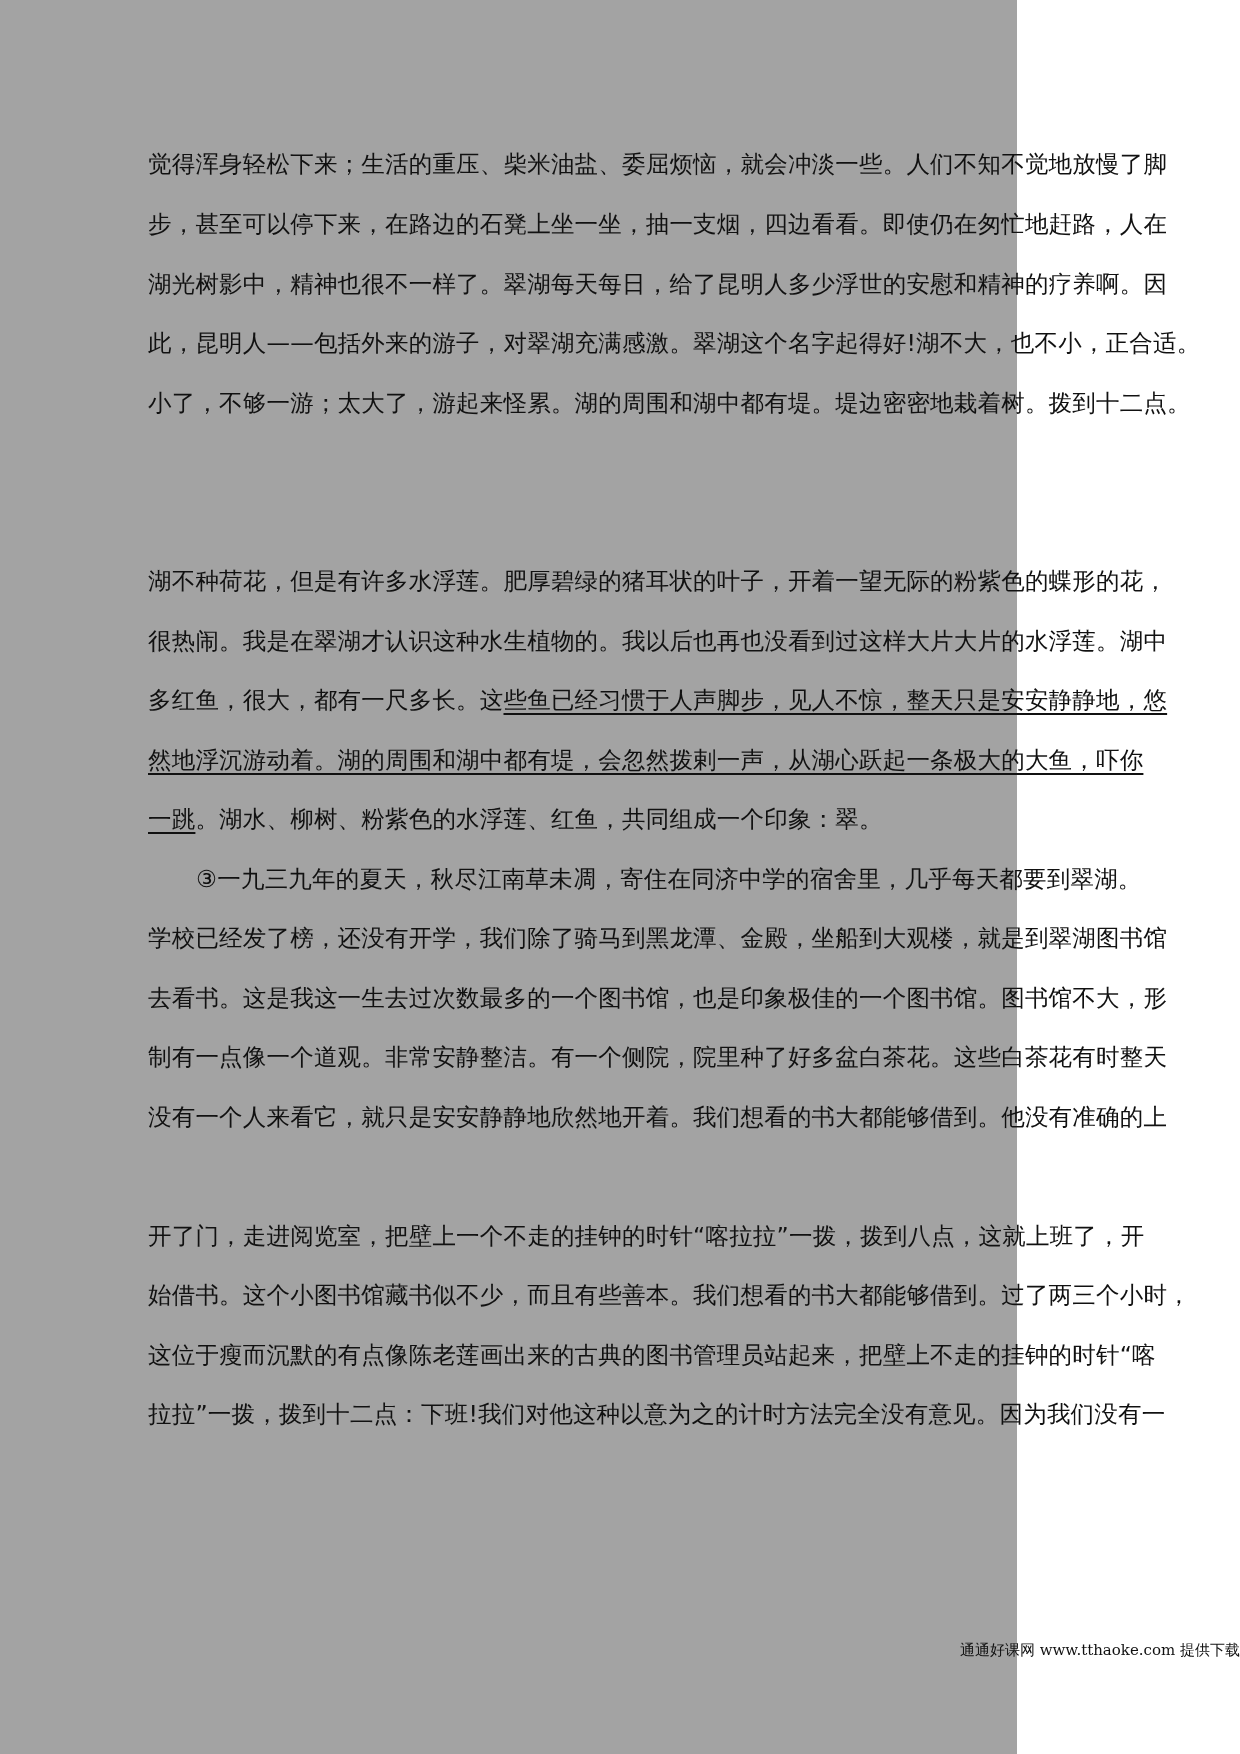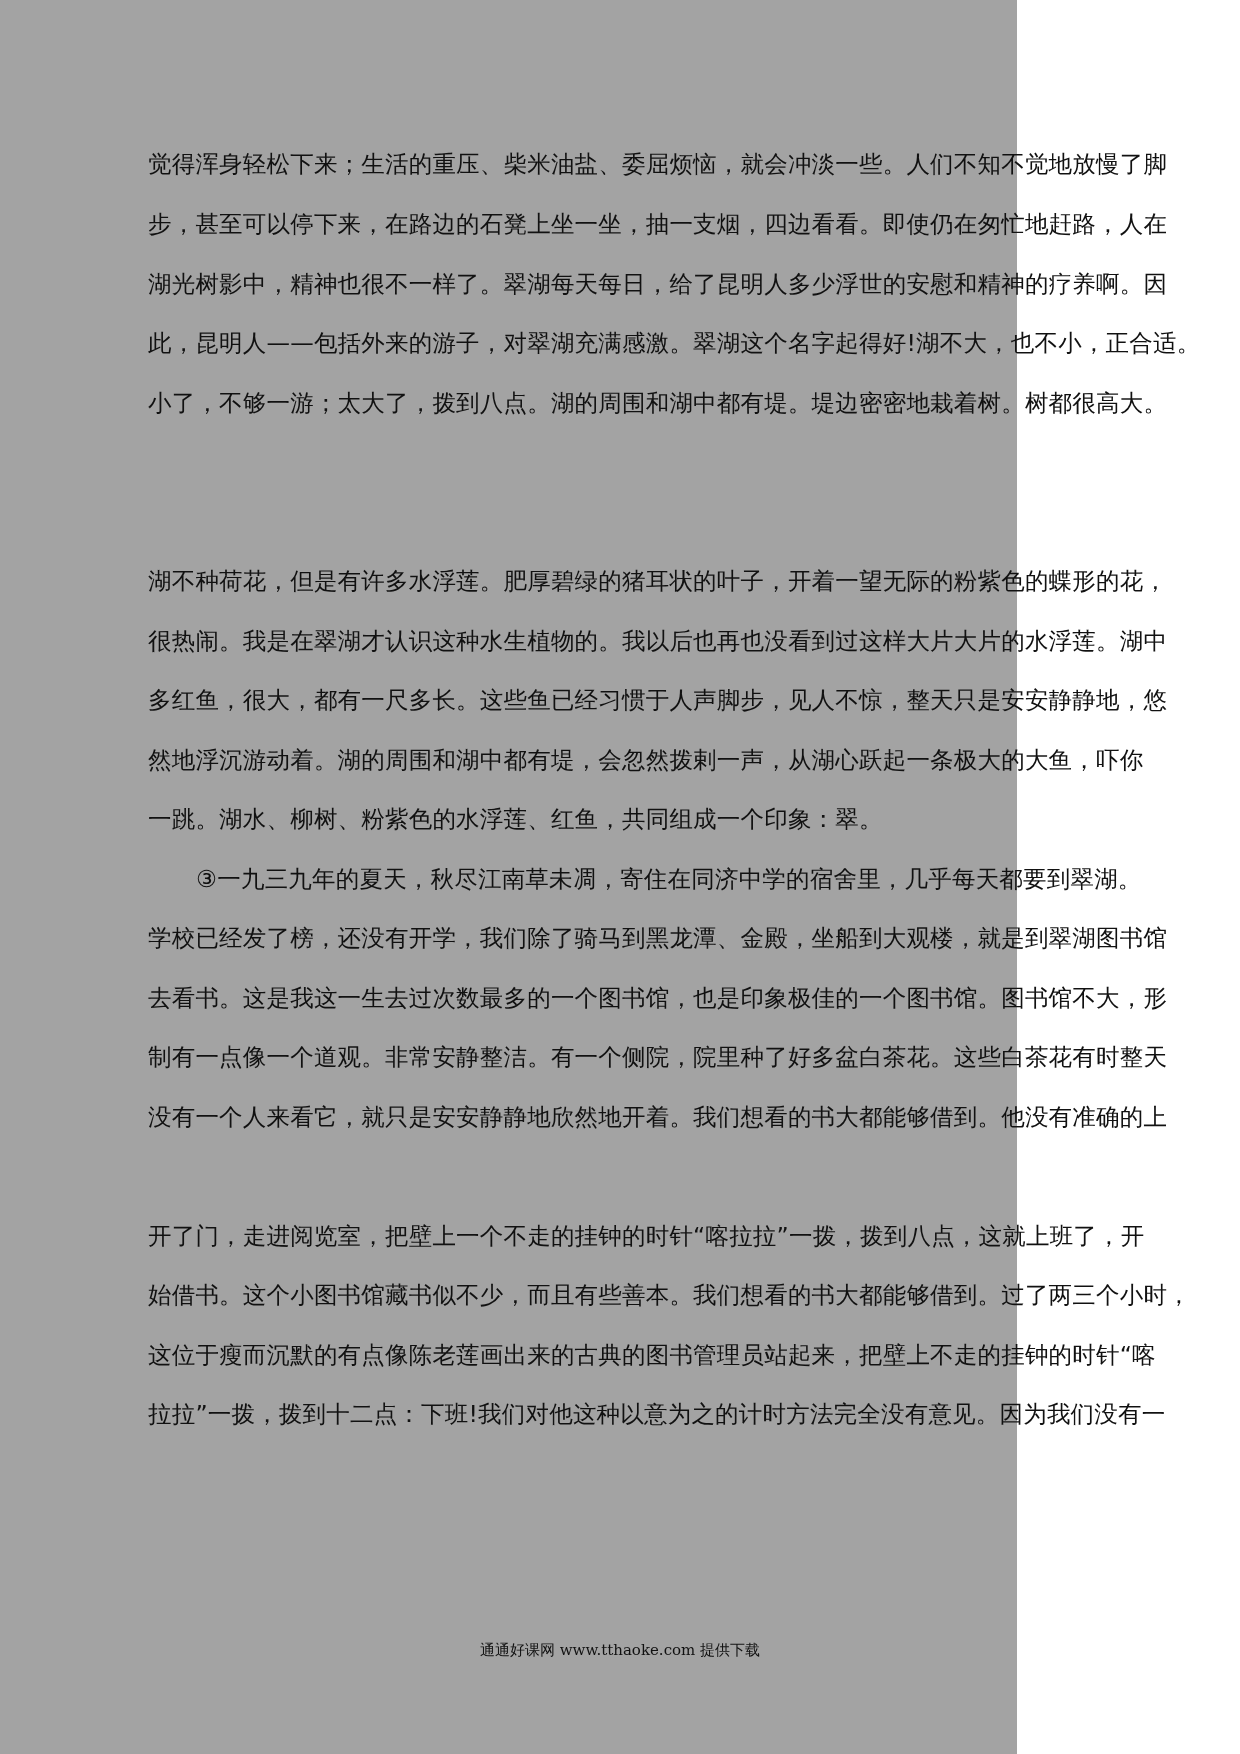--- a/index.html
+++ b/index.html
@@ -36,45 +36,46 @@
       text-align: justify;
     }
     .line.last {
       text-align-last: auto;
     }
     .line.indent {
       left: 196px;
       width: 902px;
     }
     .ul {
+      text-decoration: underline;
       text-decoration-thickness: 2px;
       text-underline-offset: 5px;
     }
     .footer {
       position: absolute;
       top: 1640px;
       left: 0;
       width: 1240px;
-      text-align: center;
+      text-align: right;
       font-family: "DejaVu Serif", "Liberation Serif", serif;
       font-size: 15px;
       line-height: 20px;
       color: #111111;
     }
   </style>
 </head>
 <body>
 
 <div class="page">
 
   <div class="line" style="top:149px">觉得浑身轻松下来；生活的重压、柴米油盐、委屈烦恼，就会冲淡一些。人们不知不觉地放慢了脚</div>
   <div class="line" style="top:209px">步，甚至可以停下来，在路边的石凳上坐一坐，抽一支烟，四边看看。即使仍在匆忙地赶路，人在</div>
   <div class="line" style="top:269px">湖光树影中，精神也很不一样了。翠湖每天每日，给了昆明人多少浮世的安慰和精神的疗养啊。因</div>
   <div class="line" style="top:328px">此，昆明人——包括外来的游子，对翠湖充满感激。翠湖这个名字起得好!湖不大，也不小，正合适。</div>
-  <div class="line" style="top:388px">小了，不够一游；太大了，拨到八点。湖的周围和湖中都有堤。堤边密密地栽着树。树都很高大。</div>
+  <div class="line" style="top:388px">小了，不够一游；太大了，游起来怪累。湖的周围和湖中都有堤。堤边密密地栽着树。拨到十二点。</div>
   <div class="line" style="top:566px">湖不种荷花，但是有许多水浮莲。肥厚碧绿的猪耳状的叶子，开着一望无际的粉紫色的蝶形的花，</div>
   <div class="line" style="top:626px">很热闹。我是在翠湖才认识这种水生植物的。我以后也再也没看到过这样大片大片的水浮莲。湖中</div>
 
   <div class="line" style="top:685px">
     <span>多红鱼，很大，都有一尺多长。这</span><span class="ul">些鱼已经习惯于人声脚步，见人不惊，整天只是安安静静地，悠</span><span></span>
   </div>
   <div class="line" style="top:745px">
     <span></span><span class="ul">然地浮沉游动着。湖的周围和湖中都有堤，会忽然拨剌一声，从湖心跃起一条极大的大鱼，吓你</span><span></span>
   </div>
   <div class="line last" style="top:804px">

